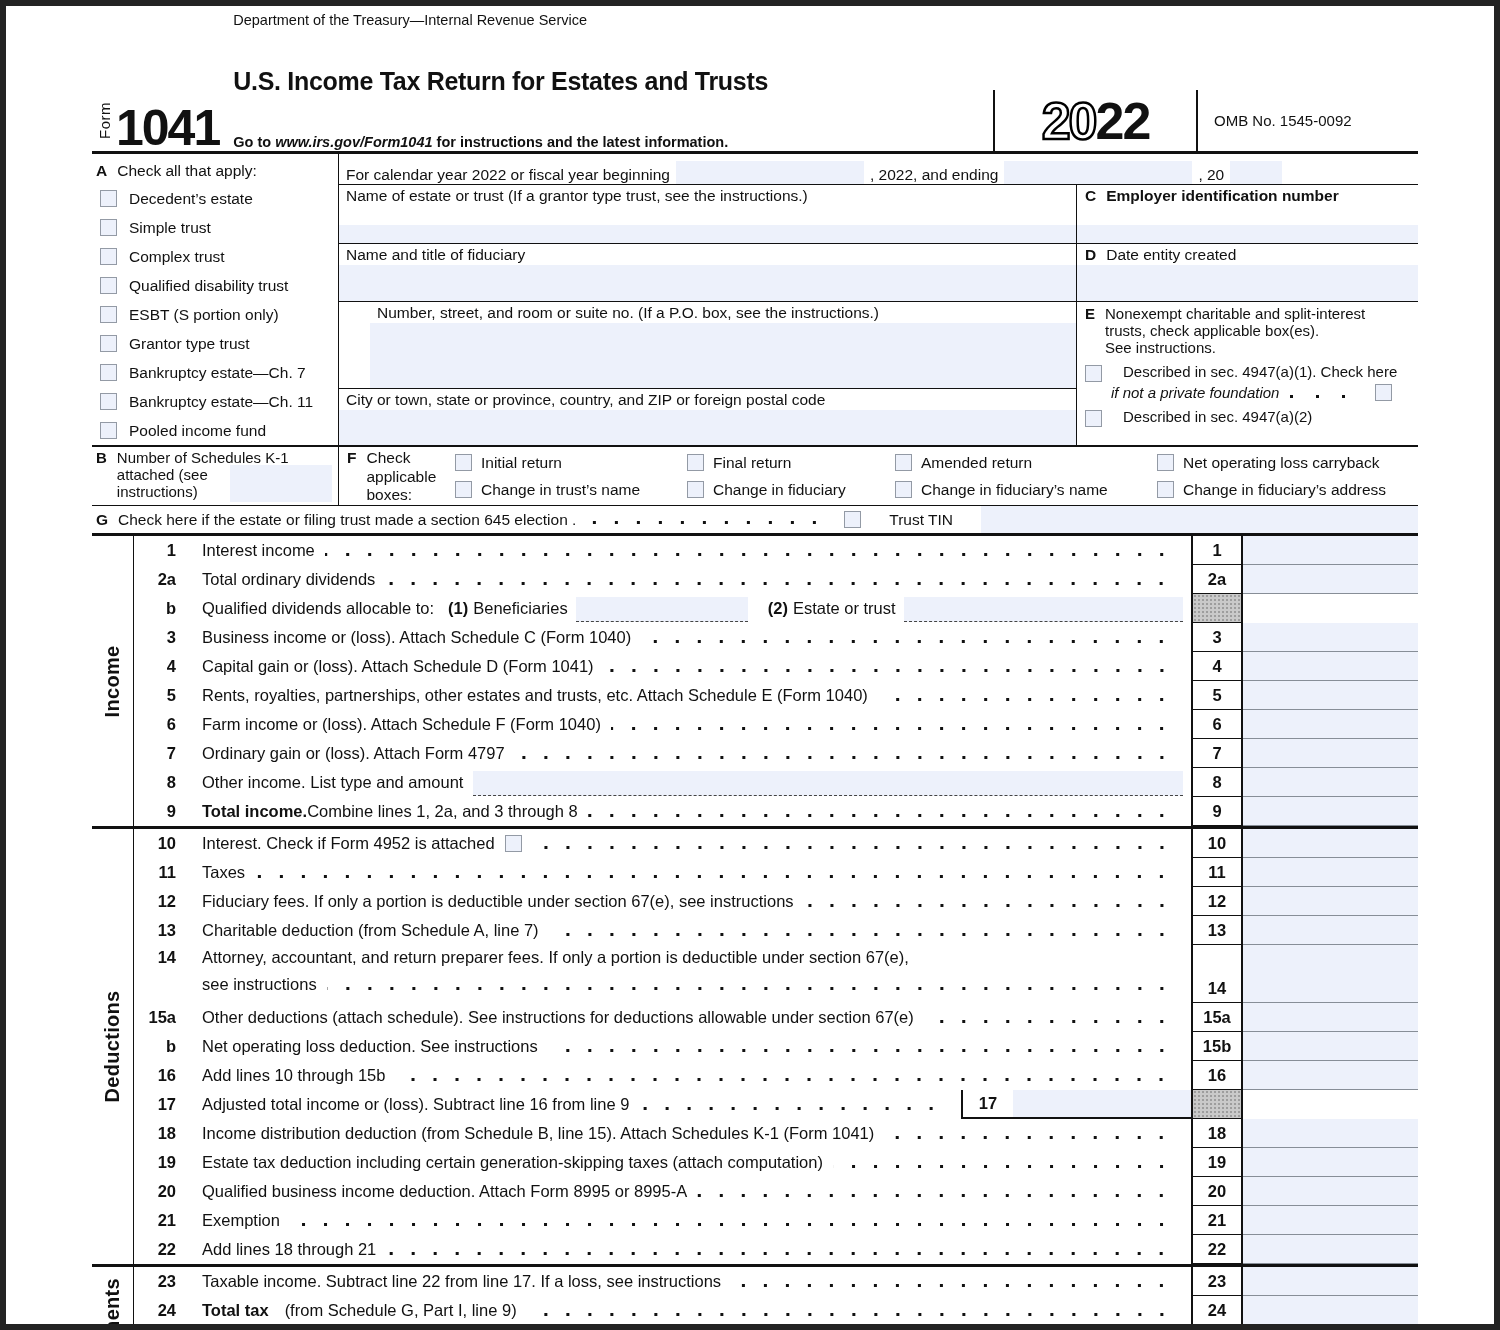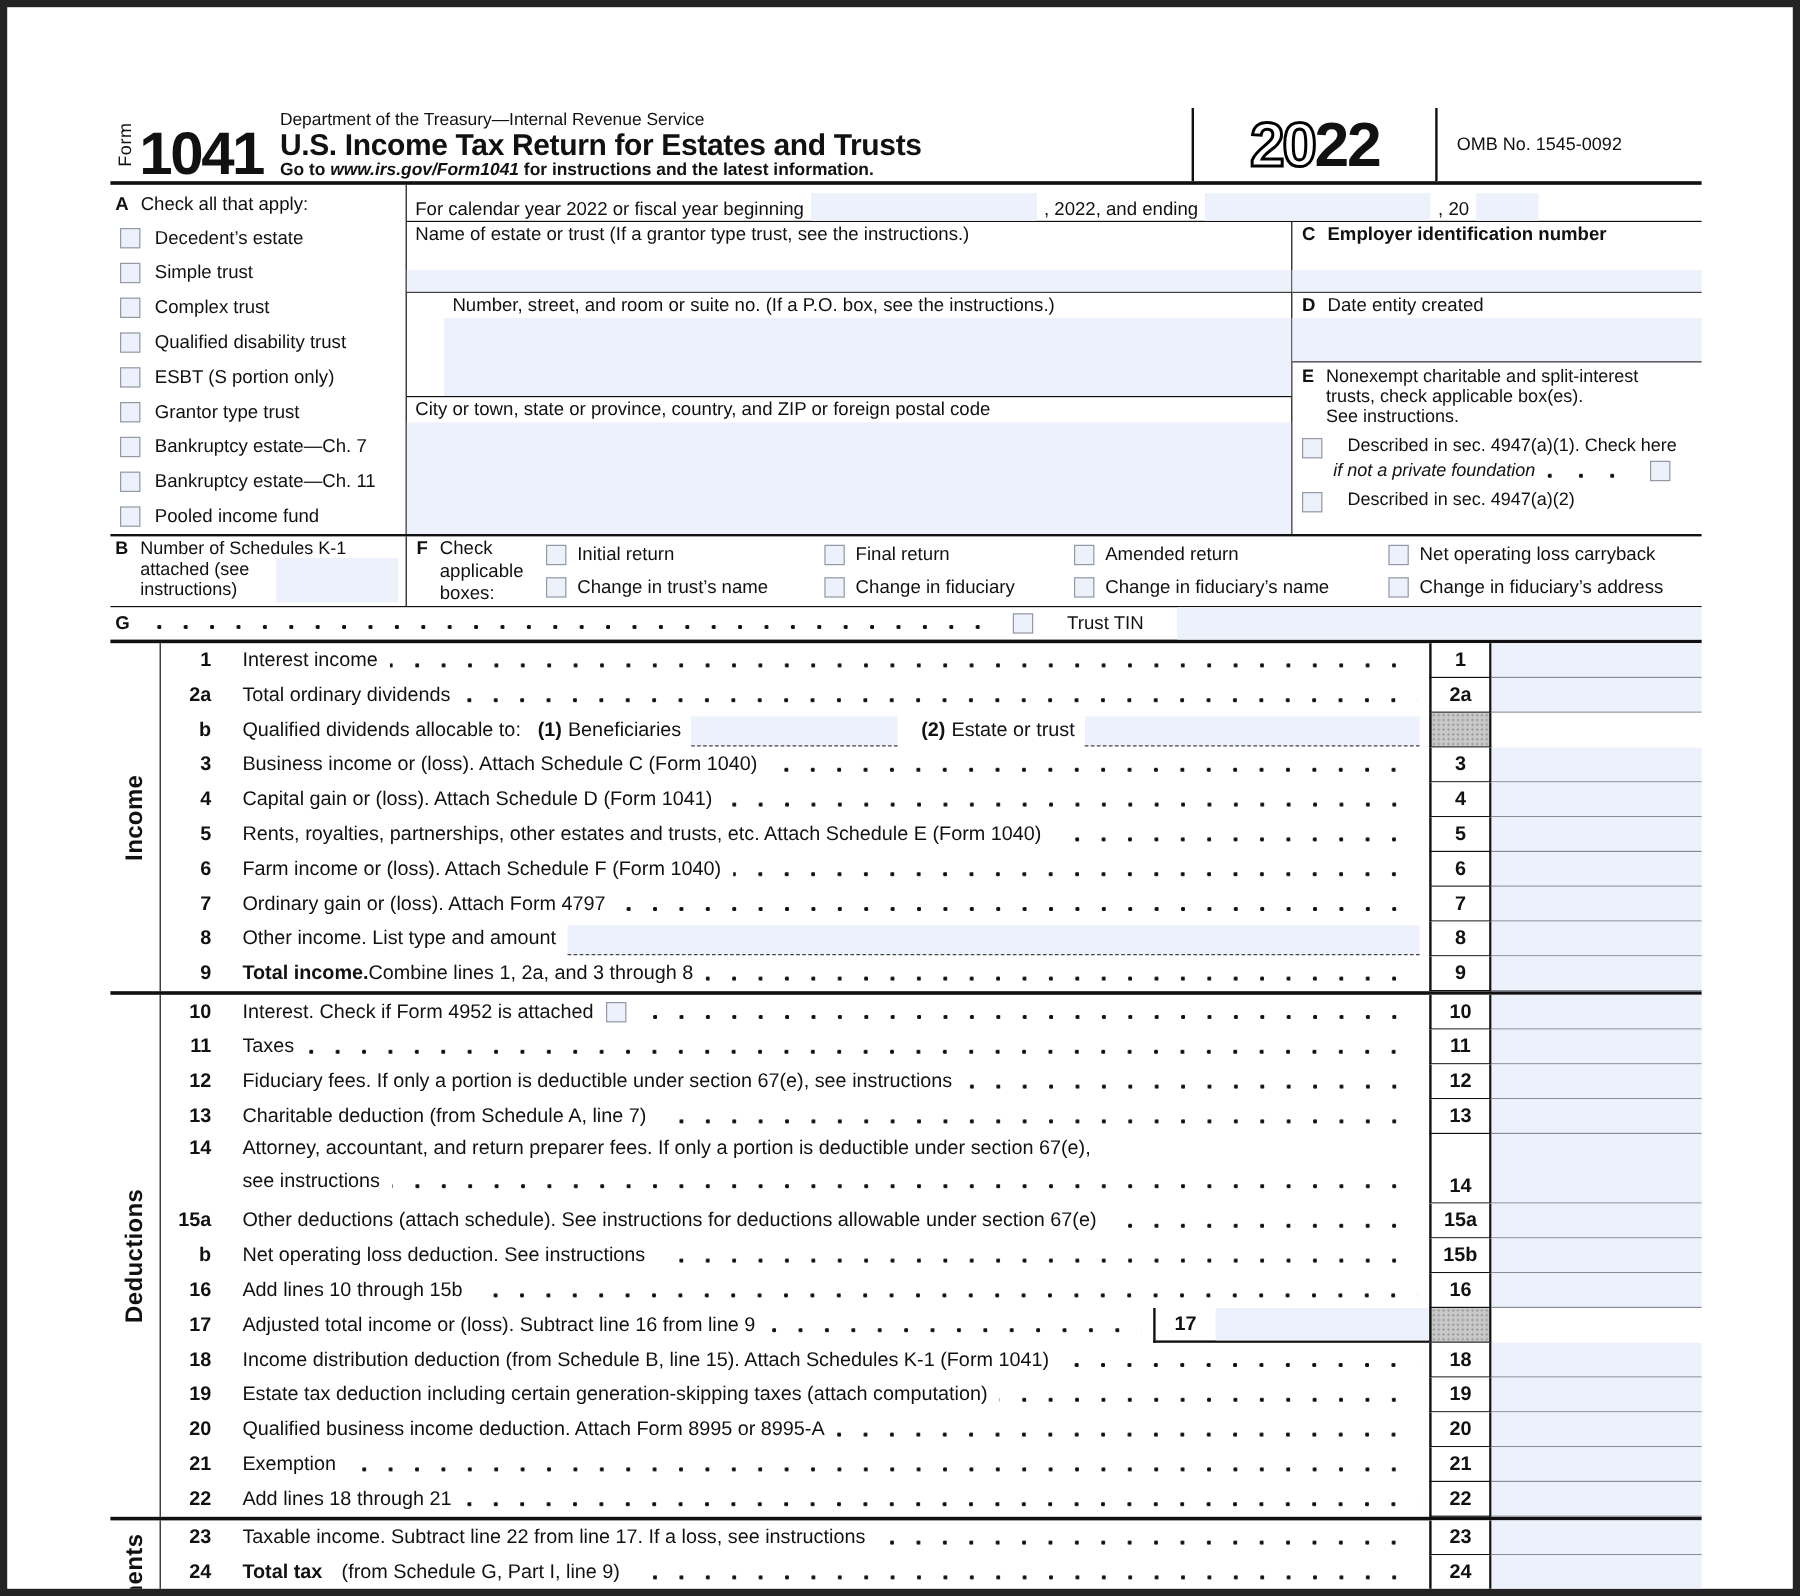--- a/index.html
+++ b/index.html
@@ -7,21 +7,21 @@
   body { font-family:"Liberation Sans", sans-serif; color:#111; }
   .canvas { position:relative; width:1500px; height:1330px; background:#fff;
             border:6px solid #232323; overflow:hidden; }
   .form { position:absolute; left:86px; top:84px; width:1326px; }
 
   
   .hdr { display:flex; align-items:stretch; border-bottom:3px solid #111; height:64px; }
   .hdr-formword { width:24px; display:flex; align-items:flex-end; justify-content:center; }
   .hdr-formword span { transform:rotate(-90deg); transform-origin:center; font-size:15px; letter-spacing:.5px; display:block; margin-bottom:22px; }
   .hdr-num { font-size:50px; font-weight:800; letter-spacing:-2px; align-self:flex-end; line-height:.9; padding-right:14px; }
-  .hdr-mid { flex:1; display:flex; flex-direction:column; justify-content:flex-end; padding-bottom:1px; }
+  .hdr-mid { flex:1; display:flex; flex-direction:column; justify-content:flex-end; padding-bottom:1px;gap:40px; }
   .hdr-agency { font-size:14.5px; }
   .hdr-title { font-size:25px; font-weight:bold; line-height:1.05; letter-spacing:-.3px; }
   .hdr-goto { font-size:14.5px; font-weight:bold; }
   .hdr-goto i { font-style:italic; }
   .hdr-year { width:203px; border-left:2px solid #111; display:flex; align-items:center; justify-content:center;
               font-size:52px; font-weight:900; letter-spacing:-2px; }
   .yr-outline { color:#fff; -webkit-text-stroke:2.5px #000; }
   .hdr-omb { width:222px; border-left:2px solid #111; display:flex; align-items:center; padding-left:16px; font-size:15px; }
 
   
@@ -173,20 +173,24 @@
         <span class="cfield" style="width:188px"></span>
         <span>, 20</span>
         <span class="cfield" style="width:52px;margin-right:0"></span>
       </div>
       <div class="mid-right">
         <div class="mid-col">
           <div class="blk bb h-name">
             <div class="lbl-s">Name of estate or trust (If a grantor type trust, see the instructions.)</div>
             <div class="fill"></div>
           </div>
+          <div class="blk bb h-fid">
+            <div class="lbl-s">Name and title of fiduciary</div>
+            <div class="fill"></div>
+          </div>
           <div class="blk bb h-street">
             <div class="lbl-s">Number, street, and room or suite no. (If a P.O. box, see the instructions.)</div>
             <div class="fill"></div>
           </div>
           <div class="blk" style="flex:1">
             <div class="lbl-s">City or town, state or province, country, and ZIP or foreign postal code</div>
             <div class="fill"></div>
           </div>
         </div>
         <div class="right-col">
@@ -283,20 +287,21 @@
         <div class="f-cell">
               <span class="cb"></span>
               <span>Change in fiduciary’s address</span>
             </div>
       </div>
     </div>
   </div>
 
   <div class="g-row">
     <span class="letter">G</span>
+    <span>Check here if the estate or filing trust made a section 645 election .</span>
     <span class="leader"></span>
     <span class="cb"></span>
     <span class="g-tin">Trust TIN</span>
     <span class="g-field"></span>
   </div>
 
   <div class="section sec-border">
     <div class="vcol">
           <span class="vtext">Income</span>
         </div>

